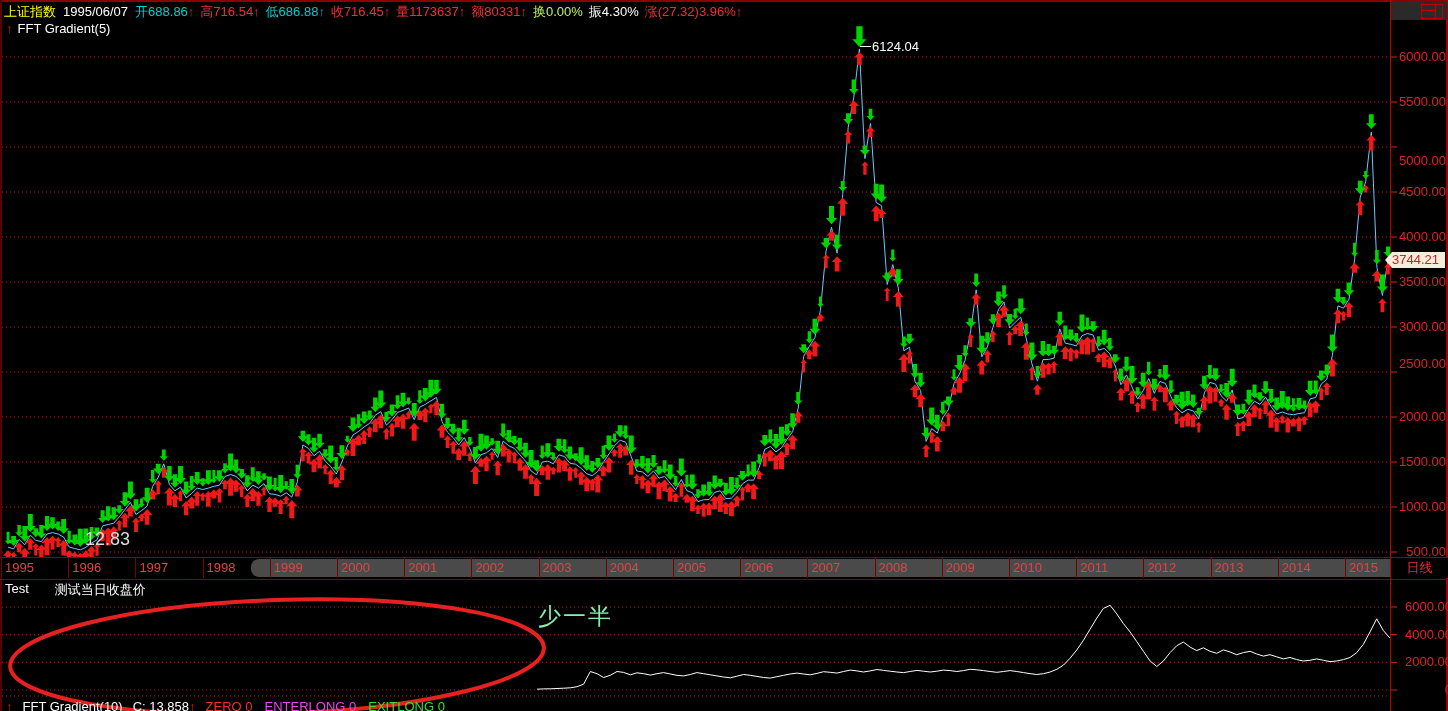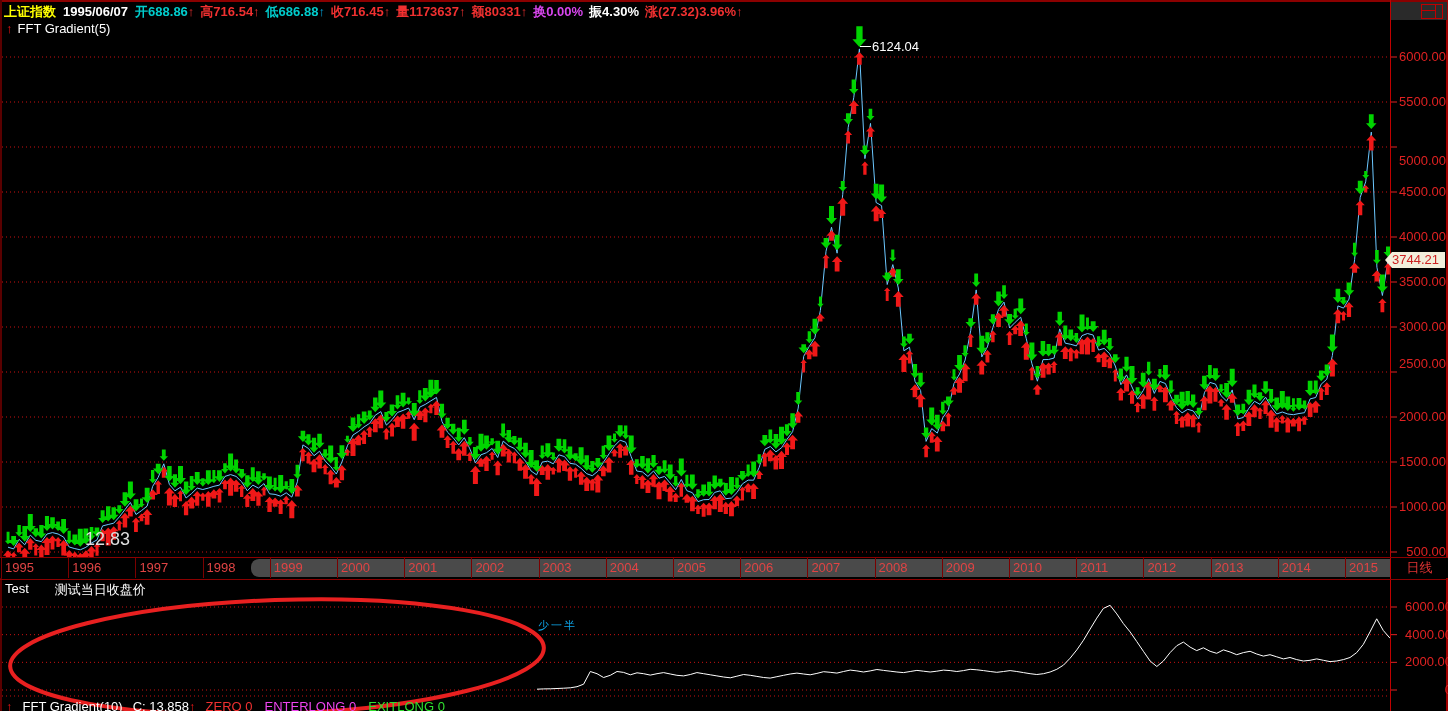--- a/index.html
+++ b/index.html
@@ -6,21 +6,21 @@
     font-family:"Liberation Sans",sans-serif;-webkit-font-smoothing:none;}
   #app{position:relative;width:1448px;height:711px;background:#000;overflow:hidden;}
   .frame-top{position:absolute;left:0;top:0;width:1448px;height:2px;background:#8b0000;}
   .frame-right{position:absolute;right:0;top:0;width:2px;height:711px;background:#a00000;}
   .frame-left{position:absolute;left:0;top:0;width:2px;height:711px;background:#5a0000;}
   .vdiv-axis{position:absolute;left:1390px;top:0;width:1px;height:711px;background:#c00000;}
   .hdiv{position:absolute;left:0;width:1448px;height:1px;background:#8b0000;}
 
   
   .quote-bar{position:absolute;left:4px;top:3px;height:17px;display:flex;align-items:center;
-    gap:7px;font-size:13px;white-space:nowrap;font-weight:bold;}
+    gap:7px;font-size:13px;white-space:nowrap;}
   .sym{color:#ffff00;}
   .qdate{color:#ffffff;}
   .qf{white-space:nowrap;}
 
   
   .ind-row{position:absolute;left:6px;top:21px;font-size:13px;color:#fff;display:flex;gap:5px;align-items:center;}
   .red-arrow{color:#f01818;font-weight:bold;}
 
   
   svg.layer{position:absolute;left:0;top:0;pointer-events:none;}
@@ -45,21 +45,21 @@
   
   .timeline{position:absolute;left:0;top:558px;width:1390px;height:20px;background:#000;overflow:hidden;}
   .tl-thumb{position:absolute;left:251px;top:1px;width:1139px;height:18px;background:#4a4a4a;border-radius:8px 0 0 8px;}
   .year-label{position:absolute;top:2px;font-size:13px;color:#e04444;}
   .year-sep{position:absolute;top:0;width:1px;height:20px;background:#7a0000;}
   .period-cell{position:absolute;left:1391px;top:558px;width:57px;height:20px;background:#000;
     color:#e03333;font-size:13px;text-align:center;line-height:20px;}
 
   
   .sub-header{position:absolute;left:5px;top:581px;font-size:13px;color:#fff;display:flex;gap:26px;}
-  .annotation{position:absolute;left:538px;top:618px;font-size:11px;color:#0ea5e9;letter-spacing:2px;}
+  .annotation{position:absolute;left:538px;top:601px;font-size:23px;color:#86efac;letter-spacing:2px;}
 
   
   .status-bar{position:absolute;left:6px;top:699px;height:12px;font-size:13px;display:flex;gap:10px;
     align-items:flex-start;white-space:nowrap;color:#fff;}
 </style>
 </head>
 <body>
 
 <div id="app">
 
@@ -126,21 +126,21 @@
   <div class="quote-bar">
     <span class="sym">上证指数</span>
     <span class="qdate">1995/06/07</span>
     <span style="display:flex;gap:6px;">
         <span class="qf" style="color: rgb(0, 204, 204);">开688.86<span style="color: rgb(240, 48, 48);">↑</span></span>
         <span class="qf" style="color: rgb(240, 48, 48);">高716.54<span style="color: rgb(240, 48, 48);">↑</span></span>
         <span class="qf" style="color: rgb(0, 204, 204);">低686.88<span style="color: rgb(0, 168, 224);">↑</span></span>
         <span class="qf" style="color: rgb(240, 48, 48);">收716.45<span style="color: rgb(240, 48, 48);">↑</span></span>
         <span class="qf" style="color: rgb(240, 48, 48);">量1173637<span style="color: rgb(240, 48, 48);">↑</span></span>
         <span class="qf" style="color: rgb(240, 48, 48);">额80331<span style="color: rgb(240, 48, 48);">↑</span></span>
-        <span class="qf" style="color: #d946ef;">换0.00%</span>
+        <span class="qf" style="color: #bef264;">换0.00%</span>
         <span class="qf" style="color: rgb(255, 255, 255);">振4.30%</span>
         <span class="qf" style="color: rgb(240, 48, 48);">涨(27.32)3.96%<span style="color: rgb(240, 48, 48);">↑</span></span>
       </span>
   </div>
 
   <div class="ind-row">
     <span class="red-arrow">↑</span>
     <span>FFT Gradient(5)</span>
   </div>
 

